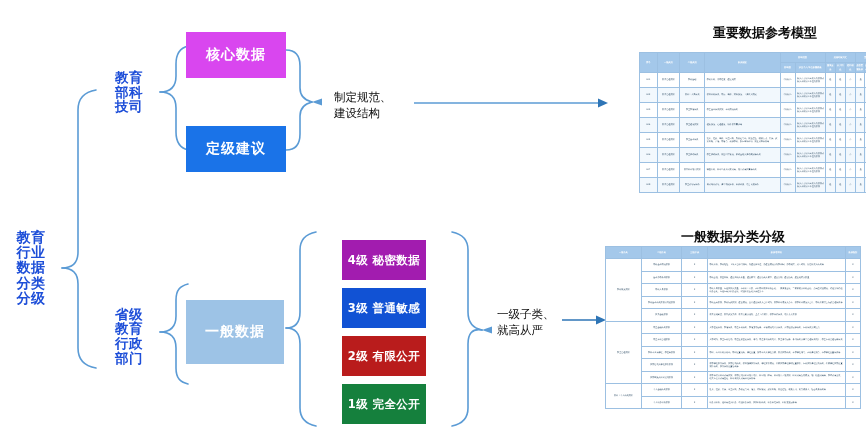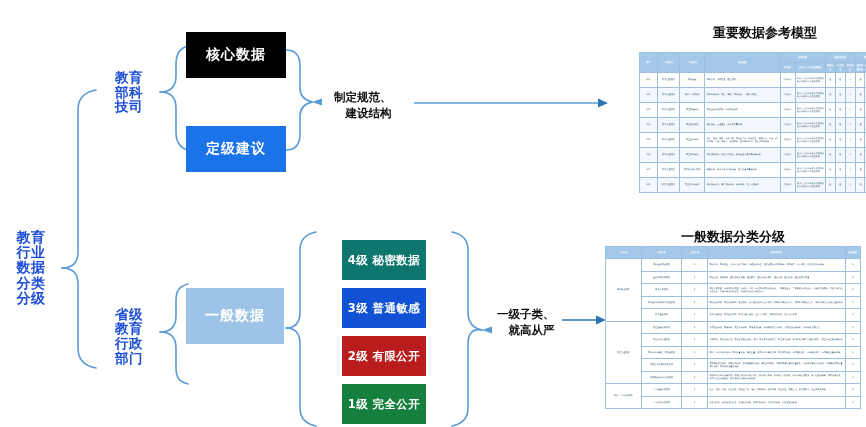--- a/index.html
+++ b/index.html
@@ -65,63 +65,62 @@
     left: 100px;
     top: 296px;
     width: 58px;
     height: 80px;
     font-size: 13.5px;
   }
 
   
   .rel-label {
     position: absolute;
-    font-weight: bold;
+    font-weight: normal;
     font-size: 11.5px;
     line-height: 1.35;
     color: #0d0d0d;
     white-space: nowrap;
-    text-align: right;
   }
   #rel-top { left: 334px; top: 90px; }
   #rel-bottom { left: 497px; top: 307px; }
 
   
   .box {
     color: #ffffff;
     font-weight: bold;
   }
   #box-core {
     left: 186px; top: 32px; width: 100px; height: 46px;
-    background: #000000;
+    background: #d946ef;
     font-size: 14px;
     letter-spacing: 1px;
   }
   #box-important {
     left: 186px; top: 126px; width: 100px; height: 46px;
     background: #1a73e8;
     font-size: 14px;
     letter-spacing: 1px;
   }
   #box-general {
-    left: 186px; top: 288px; width: 98px; height: 56px;
+    left: 186px; top: 300px; width: 98px; height: 64px;
     background: #9dc3e6;
     font-size: 14px;
     letter-spacing: 1px;
   }
 
   .level-box {
     left: 342px;
     width: 84px;
     height: 40px;
     font-size: 11.5px;
     letter-spacing: 0.4px;
     color: #ffffff;
   }
-  #level-4 { top: 240px; background: #0f766e; }
+  #level-4 { top: 240px; background: #a21caf; }
   #level-3 { top: 288px; background: #1152d4; }
   #level-2 { top: 336px; background: #b91c1c; }
   #level-1 { top: 384px; background: #15803d; }
 
   
   .panel { position: absolute; }
   .panel-title {
     font-weight: bold;
     color: #0d0d0d;
     text-align: center;

